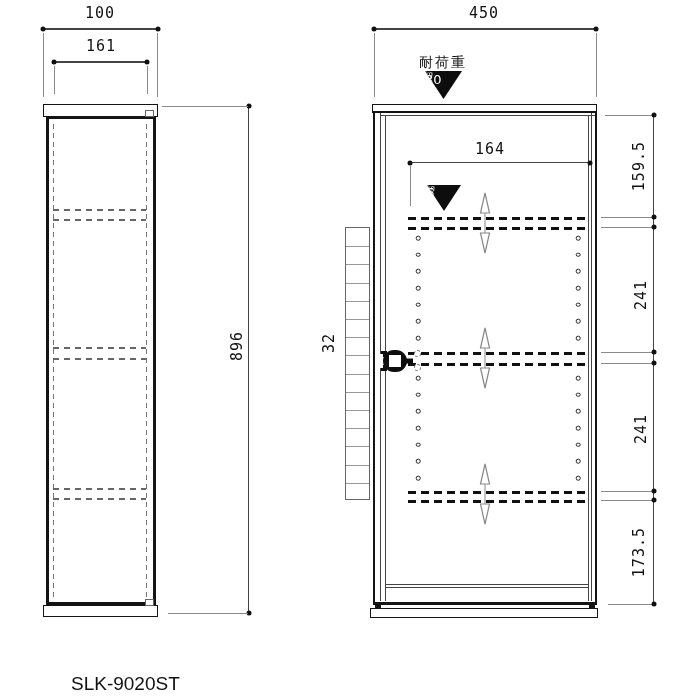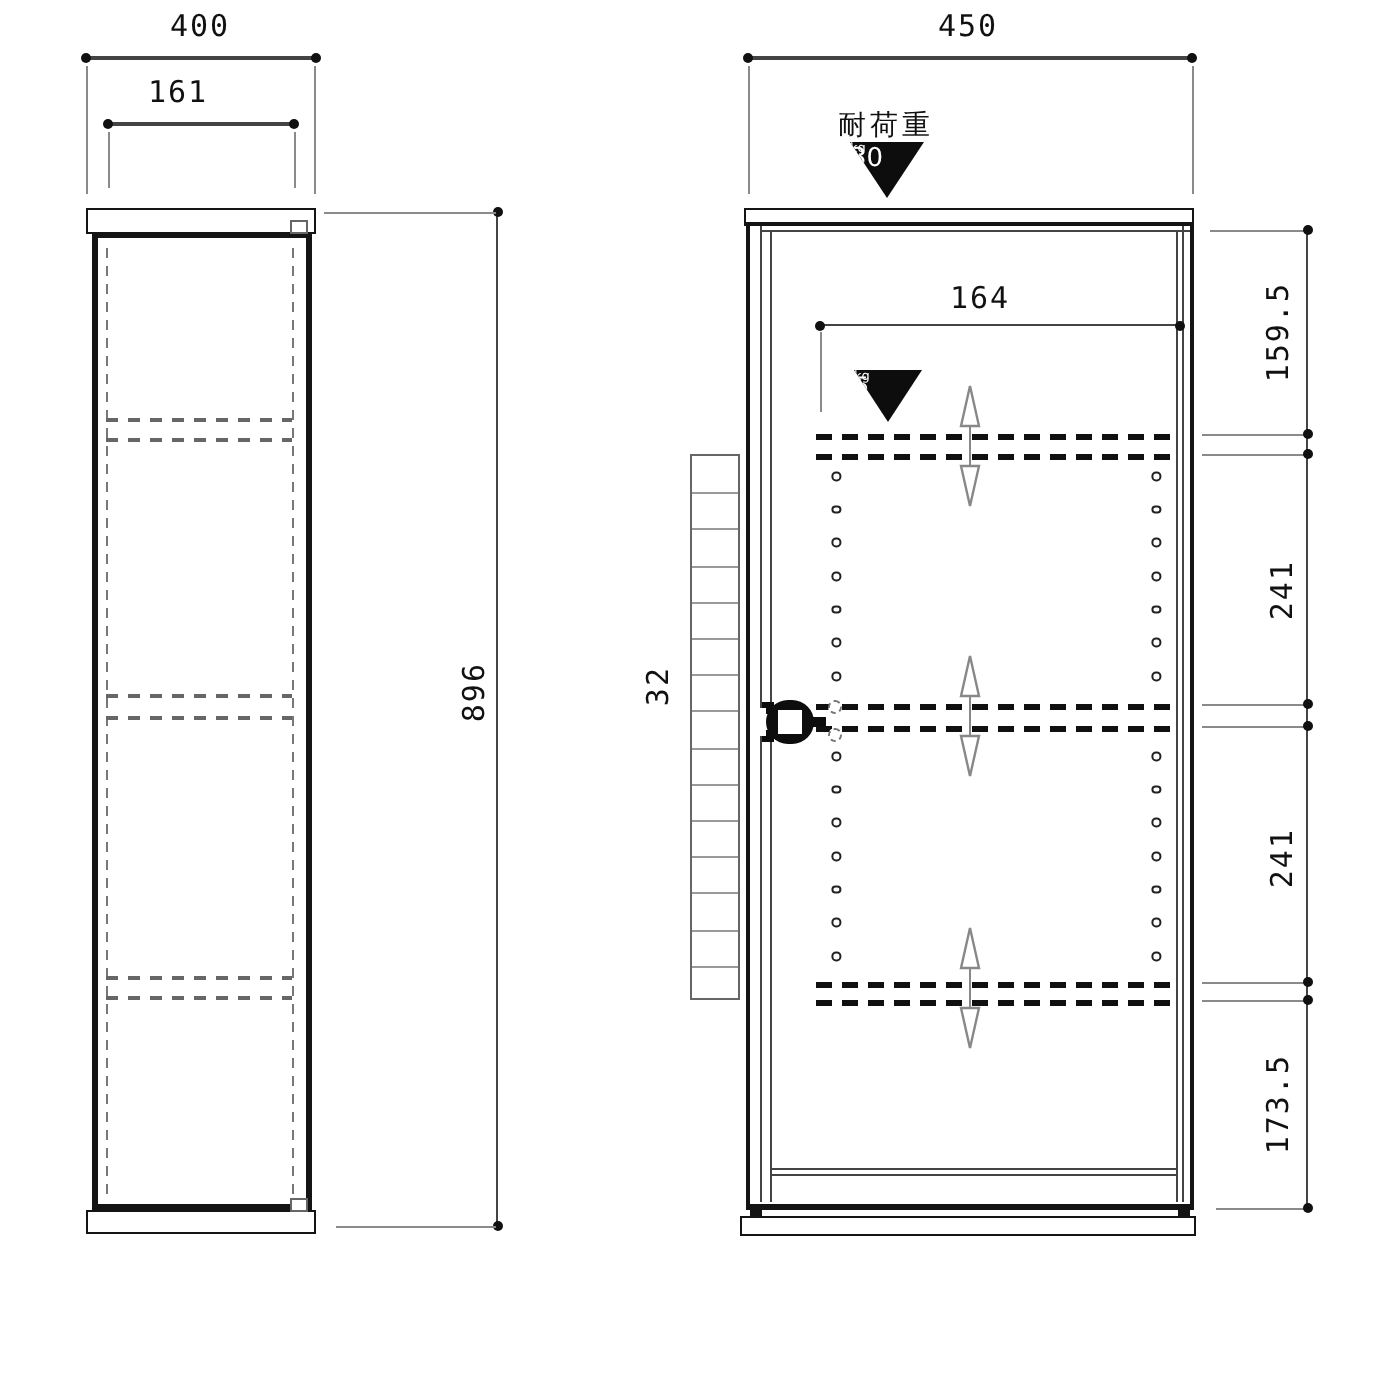--- a/index.html
+++ b/index.html
@@ -56,28 +56,28 @@
   <div class="hdash-lt" style="left:53px;top:498px;width:93px;"></div>
 
   <div class="hmark" style="left:145px;top:110px;width:9px;height:7px;"></div>
   <div class="hmark" style="left:145px;top:599px;width:9px;height:7px;"></div>
 
   <div class="ln-h" style="left:43px;top:28px;width:115px;height:1.5px;"></div>
   <div class="ddot" style="left:43px;top:29px;"></div>
   <div class="ddot" style="left:158px;top:29px;"></div>
   <div class="ln-v ext" style="left:42.5px;top:33px;height:64px;width:1px;"></div>
   <div class="ln-v ext" style="left:157px;top:33px;height:64px;width:1px;"></div>
-  <div class="dim-num" style="left:100px;top:6px;">400</div>
+  <div class="dim-num" style="left:100px;top:6px;">100</div>
 
   <div class="ln-h" style="left:54px;top:61px;width:93px;height:1.5px;"></div>
   <div class="ddot" style="left:54px;top:62px;"></div>
   <div class="ddot" style="left:147px;top:62px;"></div>
   <div class="ln-v ext" style="left:53.5px;top:66px;height:28px;width:1px;"></div>
   <div class="ln-v ext" style="left:146.5px;top:66px;height:28px;width:1px;"></div>
-  <div class="dim-num" style="left:89px;top:39px;text-align:center;">161</div>
+  <div class="dim-num" style="left:101px;top:39px;text-align:center;">161</div>
 
   <div class="ln-v" style="left:248px;top:106px;height:507px;width:1.4px;"></div>
   <div class="ddot" style="left:248.5px;top:106px;"></div>
   <div class="ddot" style="left:248.5px;top:613px;"></div>
   <div class="ln-h ext" style="left:162px;top:105.5px;width:86px;height:1px;"></div>
   <div class="ln-h ext" style="left:168px;top:612.5px;width:80px;height:1px;"></div>
   <div class="vtext" style="left:229px;top:331px;">896</div>
 
   <div class="panel" style="left:372px;top:104px;width:225px;height:9px;border-bottom-width:2.5px;"></div>
   <div style="left:373px;top:113px;width:224px;height:492px;background:#fff;border-left:2.5px solid #141414;border-right:2.5px solid #141414;border-bottom:3.5px solid #141414;"></div>
@@ -214,14 +214,15 @@
       <div class="pin-dot" style="left: 578px; top: 338px;"></div>
       <div class="pin-dot" style="left: 578px; top: 378px;"></div>
       <div class="pin-dot" style="left: 578px; top: 394.667px;"></div>
       <div class="pin-dot" style="left: 578px; top: 411.333px;"></div>
       <div class="pin-dot" style="left: 578px; top: 428px;"></div>
       <div class="pin-dot" style="left: 578px; top: 444.667px;"></div>
       <div class="pin-dot" style="left: 578px; top: 461.333px;"></div>
       <div class="pin-dot" style="left: 578px; top: 478px;"></div>
     </div>
 
+  <div class="model" style="left:71px;top:674px;">SLK-9020ST</div>
 
 </div>
 
 </body></html>

